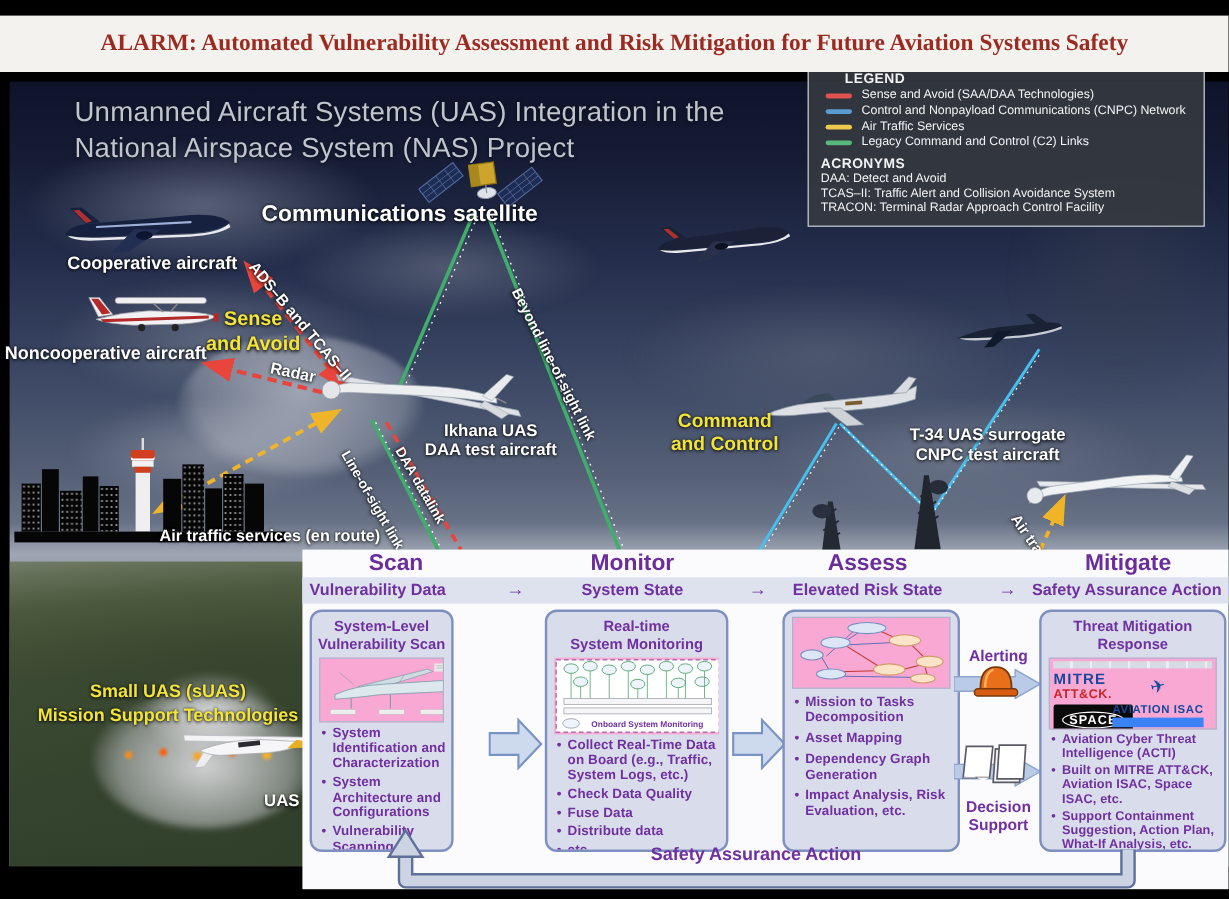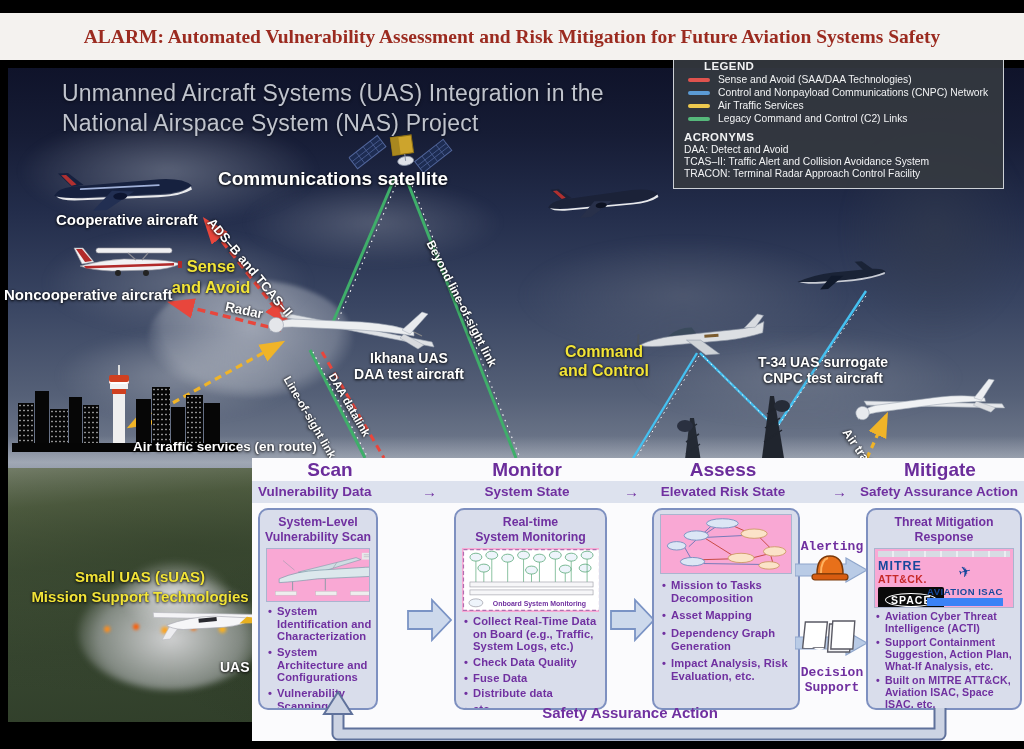--- a/index.html
+++ b/index.html
@@ -71,21 +71,21 @@
   .fbox{position:absolute;top:50px;height:202px;background:#d9ddeb;border:2px solid #7e90c0;border-radius:10px;
         box-sizing:border-box;overflow:hidden;}
   .btitle{color:#7030a0;font-weight:bold;font-size:12.3px;line-height:1.18;text-align:center;margin-top:5px;}
   .bimg{margin:4px 6px 2px 6px;background:#f9a8d4;border:1px solid #aab4cf;position:relative;overflow:hidden;}
   ul.bullets{margin:3px 2px 0 4px;padding:0 2px 0 4px;list-style:none;}
   ul.bullets li{position:relative;padding-left:9px;color:#7030a0;font-weight:bold;font-size:11.2px;
     line-height:1.13;margin-bottom:3px;letter-spacing:.1px;}
   ul.bullets li::before{content:"\2022";position:absolute;left:0;top:0;}
   .smallbul li{font-size:10.6px !important;margin-bottom:2px !important;}
   .alert-lbl,.dec-lbl{position:absolute;color:#7030a0;font-weight:bold;font-size:13px;text-align:center;
-    transform:translateX(-50%);line-height:1.15;font-family:Liberation Mono, monospace;}
+    transform:translateX(-50%);line-height:1.15;}
   .fb-label{position:absolute;color:#7030a0;font-weight:bold;font-size:15px;transform:translateX(-50%);}
 
   
   .logo-wrap{position:absolute;inset:0;padding:2px 3px;box-sizing:border-box;font-family:"Liberation Sans",sans-serif;}
   .sheet{height:6px;background:repeating-linear-gradient(90deg,#d7dbe3 0 14px,#eceef2 14px 16px);margin-bottom:2px;}
   .mitre{color:#16489c;font-weight:bold;font-size:12.5px;letter-spacing:1px;}
   .attck{color:#c62828;font-weight:bold;font-size:10.5px;letter-spacing:.5px;}
   .spacebox{display:inline-block;background:#0a0a0a;border-radius:2px;padding:3px 7px 2px 7px;margin-top:2px;text-align:center;}
   .spacetxt{color:#fff;font-weight:bold;font-size:10.5px;letter-spacing:1px;border:1px solid #fff;
     border-radius:50%;padding:0 5px;}
@@ -489,22 +489,22 @@
             </div>
           </div>
           <div class="avi">
             <span class="plane">✈</span>
             <span class="name">AVIATION ISAC</span>
           </div>
         </div>
       </div>
       <ul class="bullets smallbul">
         <li>Aviation Cyber Threat Intelligence (ACTI)</li>
+        <li>Built on MITRE ATT&amp;CK, Aviation ISAC, Space ISAC, etc.</li>
         <li>Support Containment Suggestion, Action Plan, What-If Analysis, etc.</li>
-        <li>Built on MITRE ATT&amp;CK, Aviation ISAC, Space ISAC, etc.</li>
       </ul>
     </div>
 
     <svg style="position:absolute;left:0;top:230px;" width="772" height="53" viewBox="0 0 772 53">
       <path d="M688,20 V46 H86 V24" fill="none" stroke="#5f719b" stroke-width="13" stroke-linejoin="round"></path>
       <path d="M688,20 V46 H86 V24" fill="none" stroke="#ccd3e3" stroke-width="9" stroke-linejoin="round"></path>
       <polygon points="72,26 100,26 86,4" fill="#ccd3e3" stroke="#5f719b" stroke-width="2"></polygon>
     </svg>
     <div class="fb-label" style="left:378px;top:246px;">Safety Assurance Action</div>
   </div>

